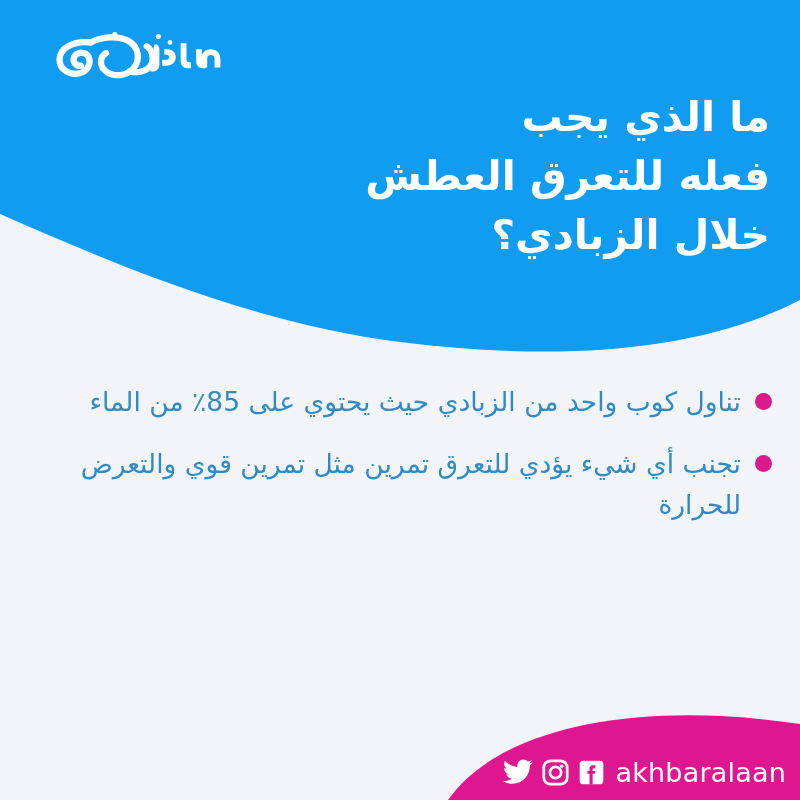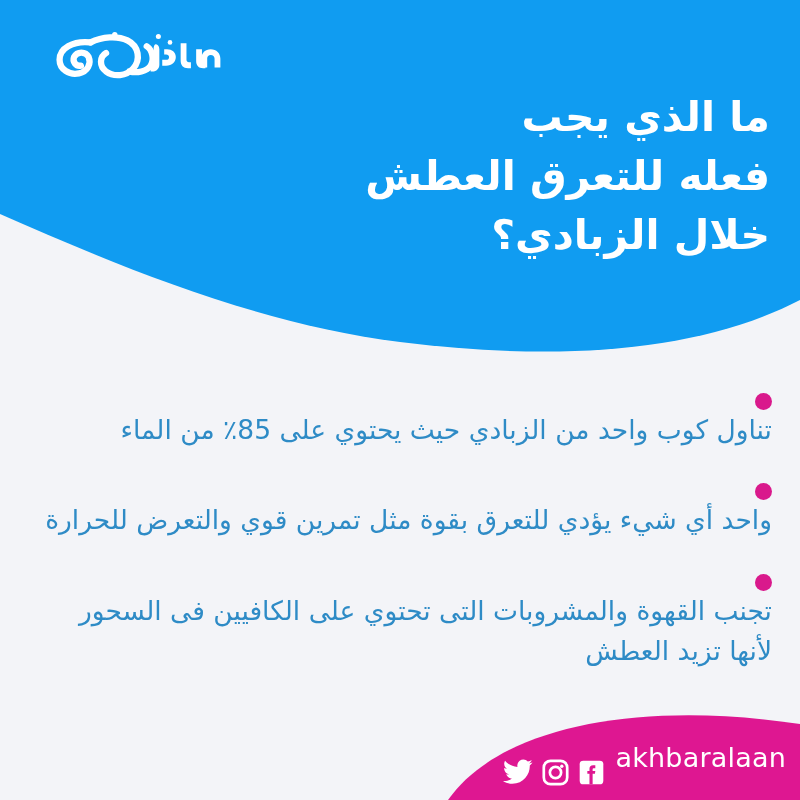--- a/index.html
+++ b/index.html
@@ -80,21 +80,21 @@
     position: absolute;
     top: 382px;
     right: 28px;
     left: 40px;
     z-index: 3;
     direction: rtl;
     text-align: right;
   }
   .bullet-row {
     display: flex;
-    flex-direction: column;
+    flex-direction: row;
     align-items: flex-start;
     justify-content: flex-start;
     margin-bottom: 22px;
     direction: rtl;
   }
   .bullet-dot {
     flex: 0 0 auto;
     width: 17px;
     height: 17px;
     border-radius: 50%;
@@ -115,20 +115,21 @@
   
   .footer {
     position: absolute;
     left: 0;
     top: 744px;
     width: 800px;
     height: 56px;
     z-index: 3;
     display: flex;
     flex-direction: row;
+    align-items: center;
     justify-content: flex-end;
     direction: ltr;
     padding-left: 0;
     padding-right: 14px;
     box-sizing: border-box;
   }
   .social-icons {
     display: flex;
     flex-direction: row;
     align-items: center;
@@ -189,27 +190,23 @@
 
   <div class="bullets">
 
     <div class="bullet-row">
       <span class="bullet-dot"></span>
       <span class="bullet-text">تناول كوب واحد من الزبادي حيث يحتوي على 85٪ من الماء</span>
     </div>
 
     <div class="bullet-row">
       <span class="bullet-dot"></span>
-      <span class="bullet-text">واحد أي شيء يؤدي للتعرق بقوة مثل تمرين قوي والتعرض للحرارة</span>
+      <span class="bullet-text">تجنب أي شيء يؤدي للتعرق تمرين مثل تمرين قوي والتعرض للحرارة</span>
     </div>
 
-    <div class="bullet-row">
-      <span class="bullet-dot"></span>
-      <span class="bullet-text">تجنب القهوة والمشروبات التى تحتوي على الكافيين فى السحور لأنها تزيد العطش</span>
-    </div>
 
   </div>
 
   <div class="footer">
     <div class="social-icons">
 
       <svg width="30" height="26" viewBox="0 0 24 20" xmlns="http://www.w3.org/2000/svg">
         <path fill="#ffffff" d="M23.6,2.4c-0.87,0.39-1.8,0.65-2.78,0.77c1-0.6,1.77-1.55,2.13-2.68
           c-0.94,0.55-1.97,0.95-3.07,1.17C18.99,0.65,17.72,0,16.32,0c-2.7,0-4.88,2.19-4.88,4.88
           c0,0.38,0.04,0.76,0.13,1.11C7.5,5.79,3.98,3.89,1.62,1C1.2,1.71,0.96,2.54,0.96,3.43

